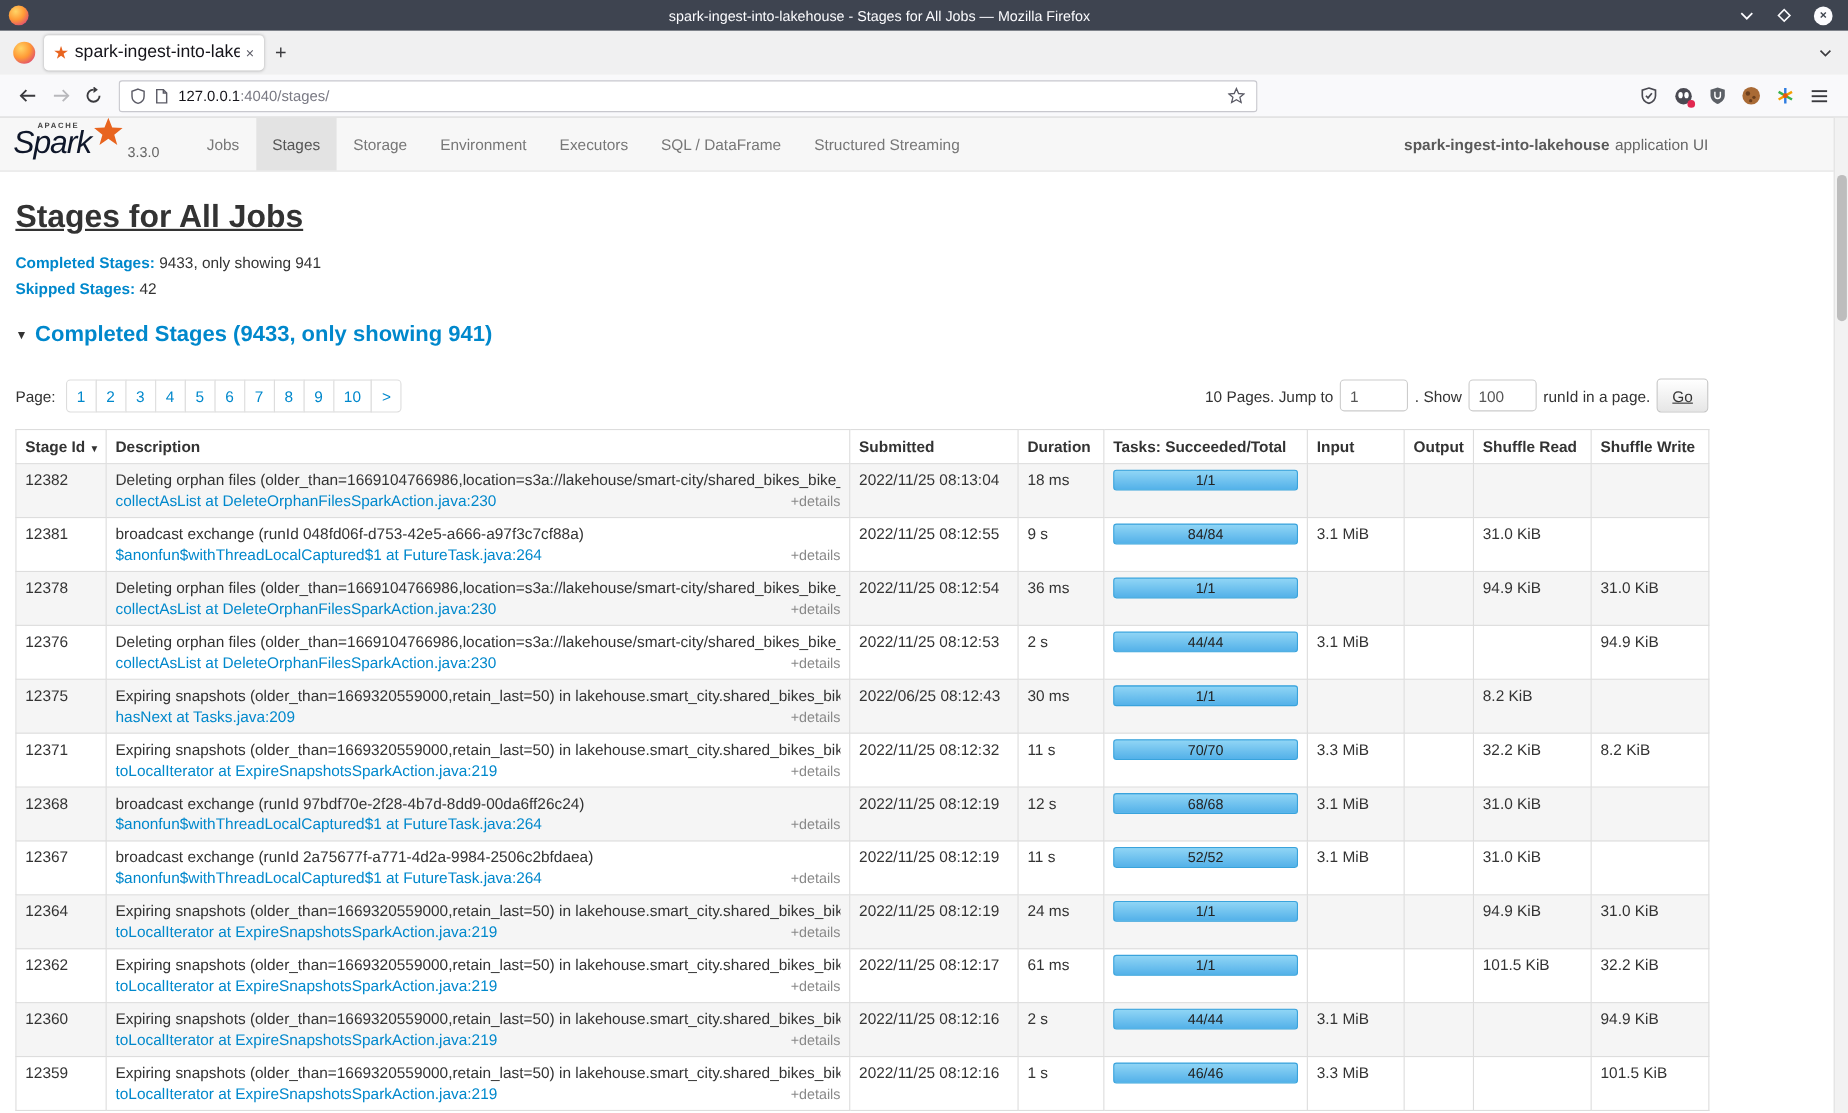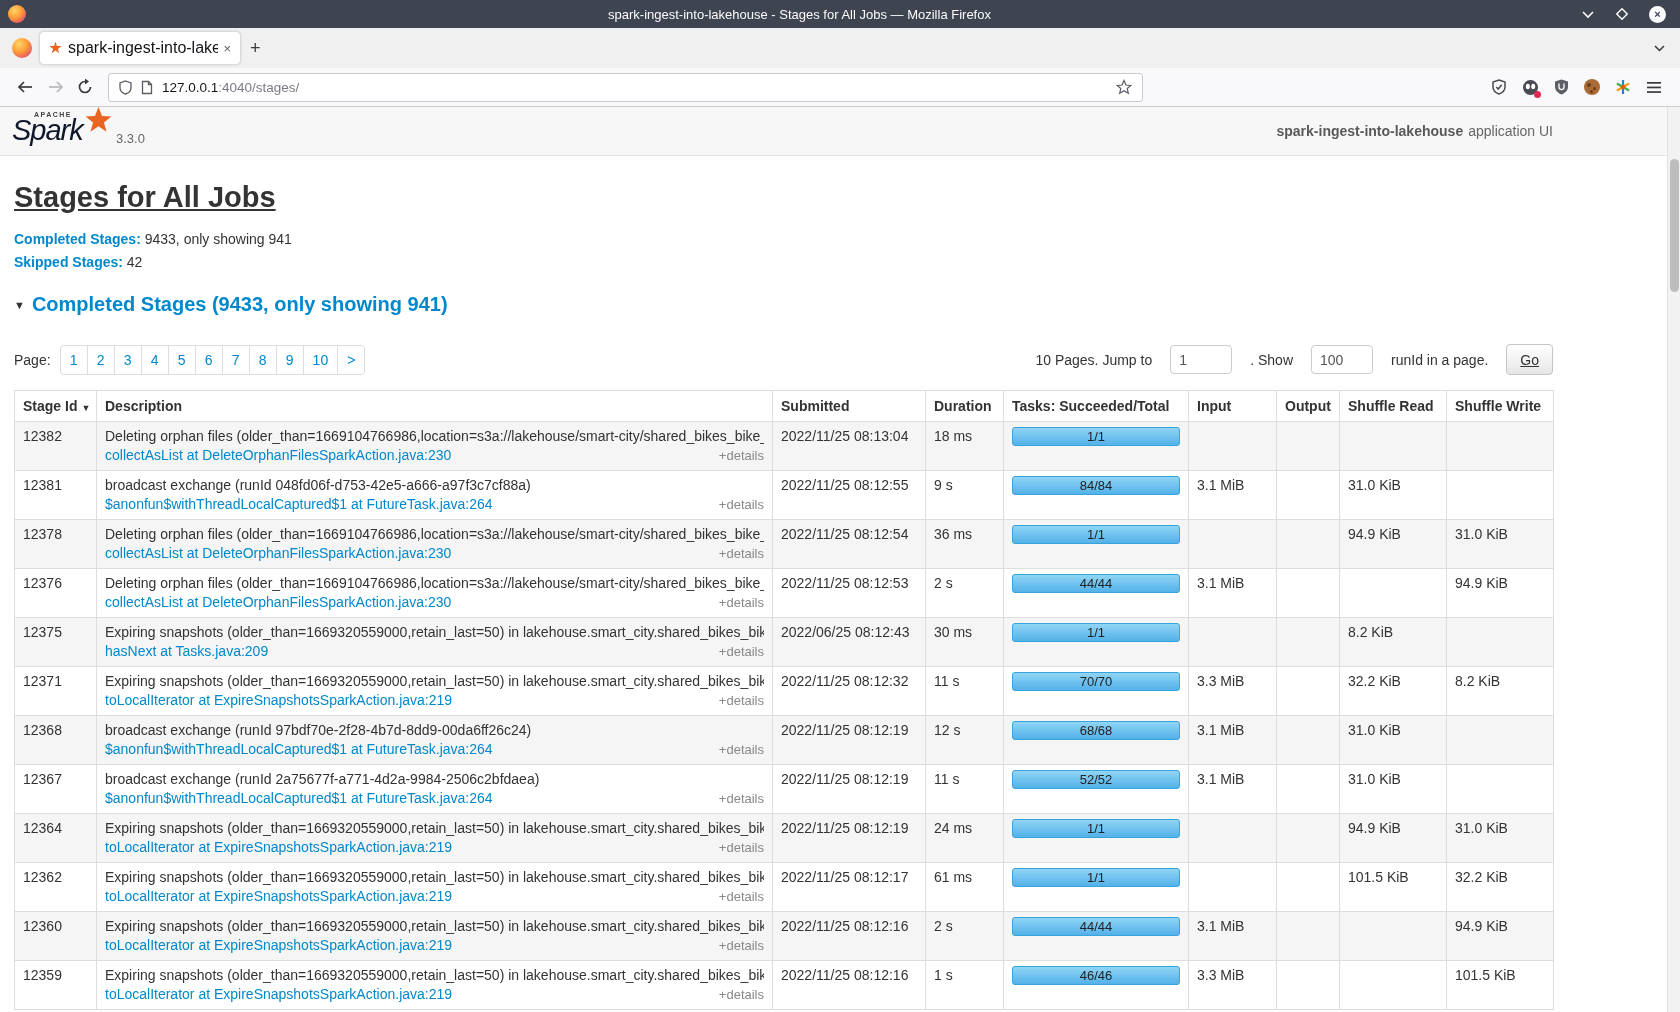--- a/index.html
+++ b/index.html
@@ -68,21 +68,21 @@
   .section-head { margin-top:21px; font-size:20px; font-weight:bold; color:#0088cc; display:flex; align-items:center; cursor:pointer; }
   .collapse-arrow { font-size:11px; color:#333; margin-right:7px; }
   
   .pagi-row { margin-top:28px; display:flex; align-items:center; font-size:14px; color:#333; }
   .page-label { margin-right:9px; }
   .pg-group { display:flex; }
   .pg-btn { min-width:28px; height:30px; padding:0 9px; display:flex; align-items:center; justify-content:center;
     border:1px solid #ddd; background:#fff; color:#0088cc; font-size:14px; margin-left:-1px; cursor:pointer; }
   .pg-btn:first-child { margin-left:0; border-radius:4px 0 0 4px; }
   .pg-btn:last-child { border-radius:0 4px 4px 0; }
-  .pagi-right { margin-left:auto; display:flex; align-items:center; gap:18px; }
+  .pagi-right { margin-left:auto; display:flex; align-items:center; gap:6px; }
   .pg-input { width:62px; height:29px; border:1px solid #ccc; border-radius:4px; padding:0 8px;
     font-size:14px; color:#555; font-family:inherit; }
   .go-btn { height:31px; padding:0 13px; border:1px solid #c5c5c5; border-radius:4px;
     background:linear-gradient(#ffffff,#e6e6e6); font-size:14px; color:#333; font-family:inherit; cursor:pointer;text-decoration:underline; }
   
   table.stages { margin-top:15px; border-collapse:collapse; width:1539px; table-layout:fixed; font-size:14px; }
   .stages th, .stages td { border:1px solid #ddd; text-align:left; vertical-align:top; }
   .stages th { padding:7px 8px; color:#333; font-weight:bold; white-space:nowrap; overflow:hidden; background:#fff; }
   .stages td { padding:5px 8px; color:#333; line-height:19px; }
   .stages tr.stripe td { background:#f5f5f5; }
@@ -208,20 +208,29 @@
 
 <div class="navbar">
   <div class="brand">
     <div class="brand-inner">
       <span class="brand-star"></span>
       <span class="brand-apache">APACHE</span>
       <span class="brand-word">Spark</span>
     </div>
     <span class="brand-version">3.3.0</span>
   </div>
+  <div class="nav-items">
+      <div class="nav-item">Jobs</div>
+      <div class="nav-item active">Stages</div>
+      <div class="nav-item">Storage</div>
+      <div class="nav-item">Environment</div>
+      <div class="nav-item">Executors</div>
+      <div class="nav-item">SQL / DataFrame</div>
+      <div class="nav-item">Structured Streaming</div>
+    </div>
   <div class="app-label">
     <b>spark-ingest-into-lakehouse</b>
     <span>application UI</span>
   </div>
 </div>
 
 <div class="content">
   <h1 class="page-title">Stages for All Jobs</h1>
 
   <div class="status-line">

